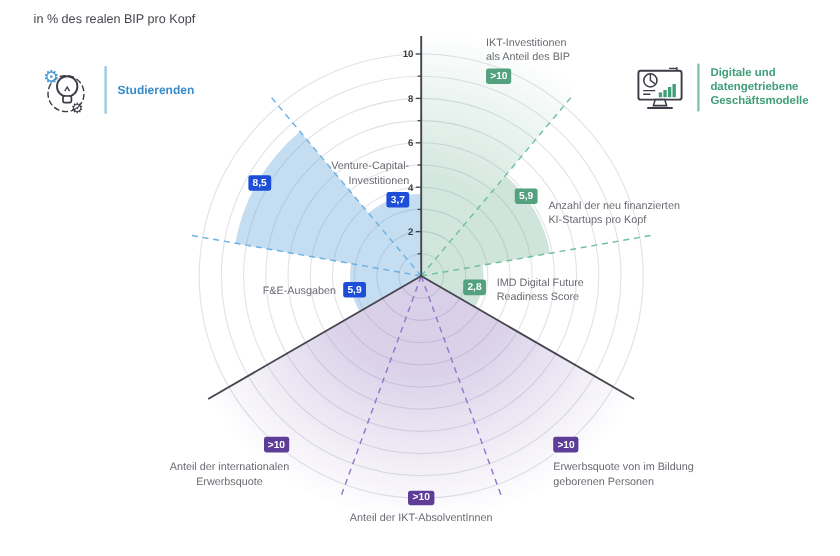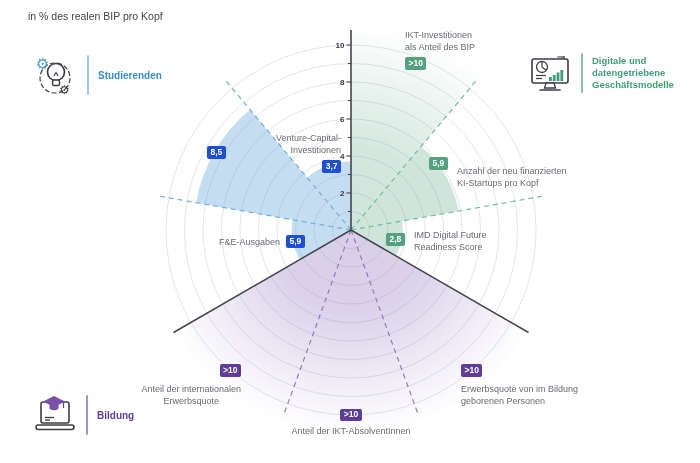--- a/index.html
+++ b/index.html
@@ -163,33 +163,20 @@
       <line x1="13" y1="40" x2="33" y2="40" stroke="#3c3c46" stroke-width="1.6" stroke-linecap="round"></line>
     </svg>
     <div class="sep"></div>
     <div class="hdr-label">
       <div>Digitale und</div>
       <div>datengetriebene</div>
       <div>Geschäftsmodelle</div>
     </div>
   </div>
 
-  <div class="hdr" id="hdr-education">
-    <svg class="iconbox" viewBox="0 0 46 46">
-      <rect x="9" y="10" width="28" height="21" rx="2" fill="#fff" stroke="#3c3c46" stroke-width="1.6"></rect>
-      <line x1="13" y1="25.5" x2="22" y2="25.5" stroke="#3c3c46" stroke-width="1.3"></line>
-      <line x1="13" y1="28" x2="18" y2="28" stroke="#3c3c46" stroke-width="1.3"></line>
-      <polygon points="22,4 33,9.5 22,15 11,9.5" fill="#7a4fa8"></polygon>
-      <path d="M17.5 12.5 v4.2 q4.5 3 9 0 v-4.2 z" fill="#7a4fa8"></path>
-      <line x1="31.5" y1="10.5" x2="31.5" y2="16" stroke="#5e3d99" stroke-width="1.2"></line>
-      <rect x="4" y="33" width="38" height="4.5" rx="2.2" fill="#fff" stroke="#3c3c46" stroke-width="1.6"></rect>
-    </svg>
-    <div class="sep"></div>
-    <div class="hdr-label">Bildung</div>
-  </div>
 
   <div class="ann" id="ann-ikt">
     <div>IKT-Investitionen</div>
     <div>als Anteil des BIP</div>
     <span class="badge green">&gt;10</span>
   </div>
 
   <span class="ann badge green" id="ann-ki-badge">5,9</span>
   <div class="ann" id="ann-ki-text">
     <div>Anzahl der neu finanzierten</div>

